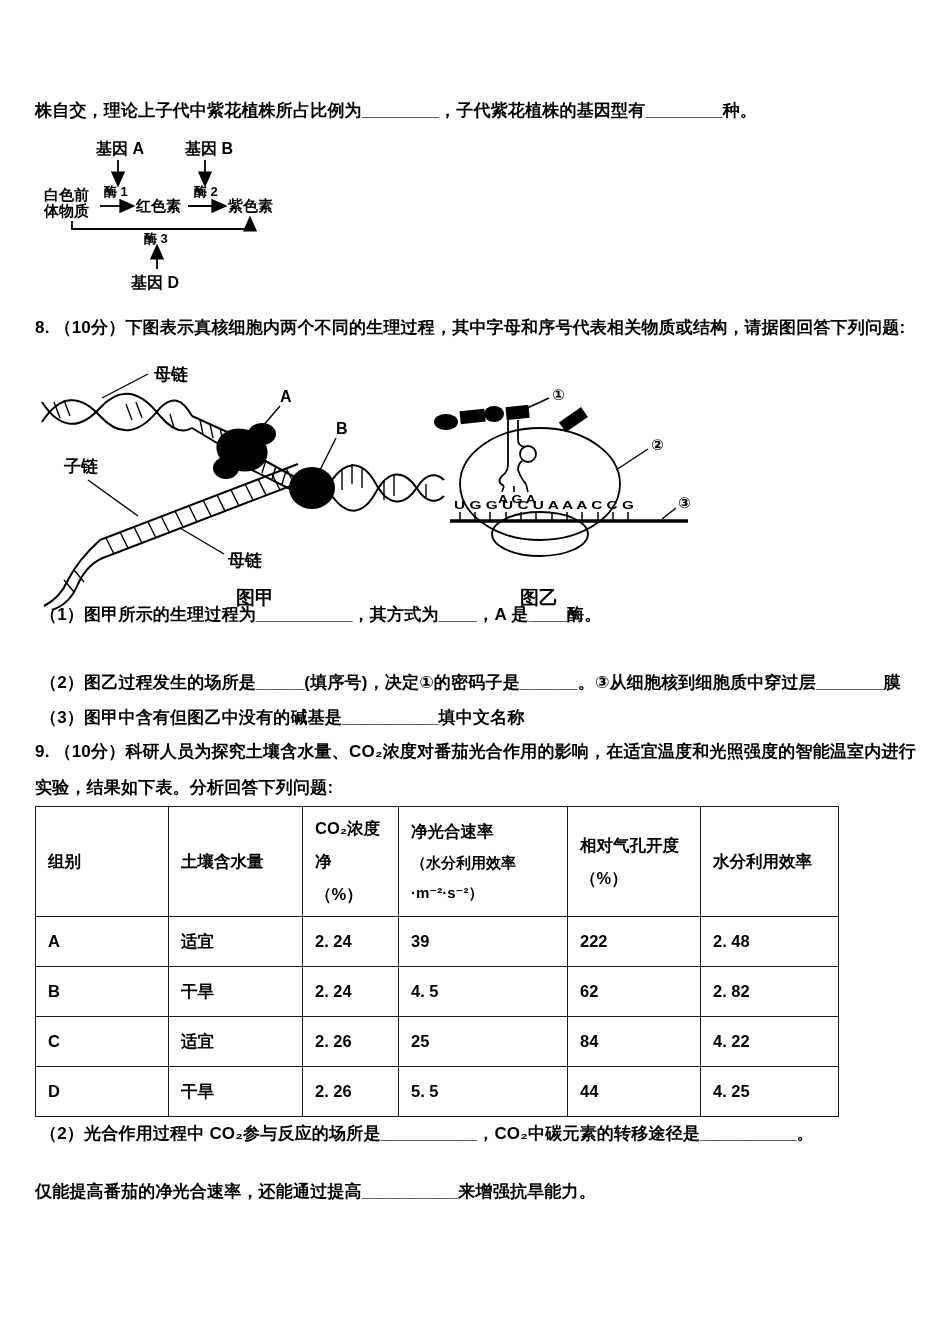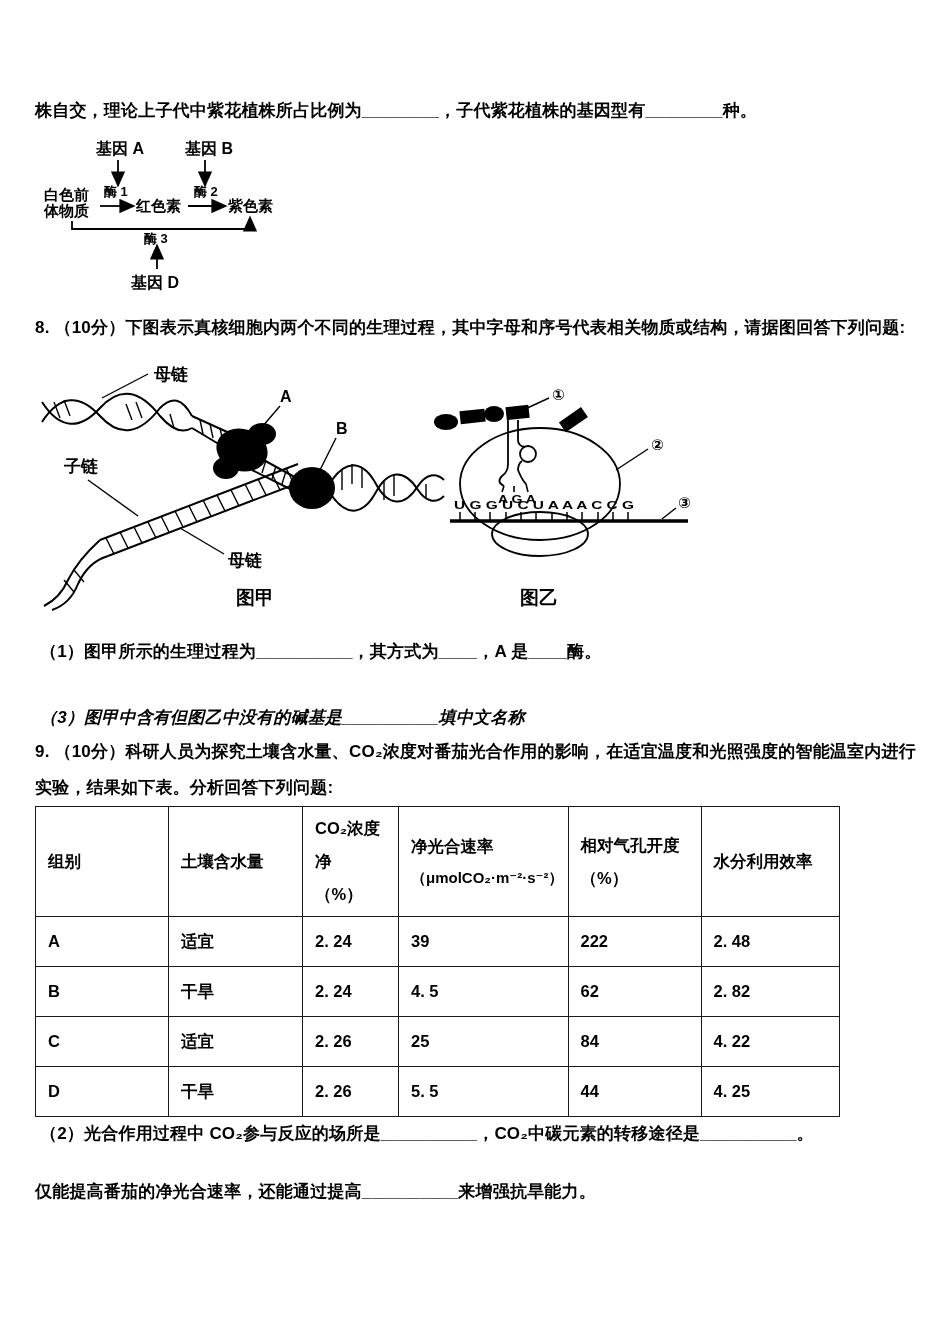--- a/index.html
+++ b/index.html
@@ -122,22 +122,23 @@
 
     <line x1="93" y1="52" x2="119" y2="40" stroke="#000" stroke-width="1.4"></line>
     <text x="122" y="42" font-size="15">①</text>
     <line x1="186" y1="112" x2="218" y2="91" stroke="#000" stroke-width="1.4"></line>
     <text x="221" y="92" font-size="15">②</text>
     <line x1="232" y1="161" x2="246" y2="150" stroke="#000" stroke-width="1.4"></line>
     <text x="248" y="150" font-size="15">③</text>
     <text x="90" y="246" font-size="19">图乙</text>
   </svg>
 
-  <div class="tline" style="left:40px;top:640px;">（1）图甲所示的生理过程为__________，其方式为____，A 是____酶。</div>
-  <div class="tline" style="left:40px;top:706px;font-style:italic;">（3）图甲中含有但图乙中没有的碱基是__________填中文名称</div>
+  <div class="tline" style="left:40px;top:603px;">（1）图甲所示的生理过程为__________，其方式为____，A 是____酶。</div>
+  <div class="tline" style="left:40px;top:671px;">（2）图乙过程发生的场所是_____(填序号)，决定①的密码子是______。③从细胞核到细胞质中穿过层_______膜</div>
+  <div class="tline" style="left:40px;top:706px;">（3）图甲中含有但图乙中没有的碱基是__________填中文名称</div>
 
   <div class="tline" style="left:35px;top:740px;">9. （10分）科研人员为探究土壤含水量、CO₂浓度对番茄光合作用的影响，在适宜温度和光照强度的智能温室内进行</div>
   <div class="tline" style="left:35px;top:776px;">实验，结果如下表。分析回答下列问题:</div>
 
   <table class="data">
     <colgroup>
       <col style="width:133px">
         <col style="width:134px">
         <col style="width:96px">
       <col style="width:169px">
@@ -148,21 +149,21 @@
         <tr class="hdr">
       <td><span>组别</span></td>
       <td><span>土壤含水量</span></td>
       <td>
         <span class="hl">CO₂浓度</span>
         <span class="hl">净</span>
         <span class="hl">（%）</span>
       </td>
       <td>
         <span class="hl">净光合速率</span>
-        <span class="hl unit">（μmolCO₂·m⁻²·s⁻²）</span>
+        <span class="hl unit">（水分利用效率·m⁻²·s⁻²）</span>
       </td>
       <td>
         <span class="hl">相对气孔开度</span>
         <span class="hl">（%）</span>
       </td>
       <td><span>水分利用效率</span></td>
     </tr>
     <tr class="row">
       <td>A</td>
       <td>适宜</td>

